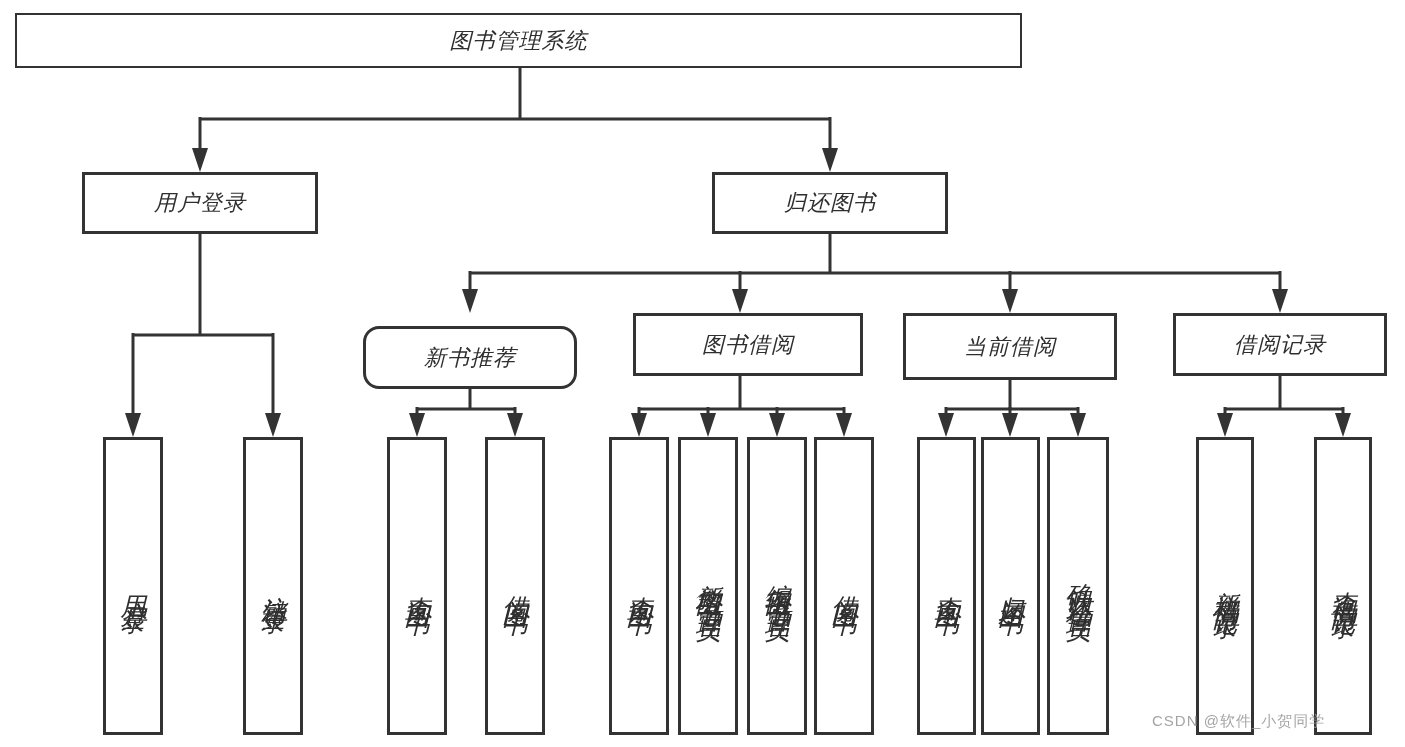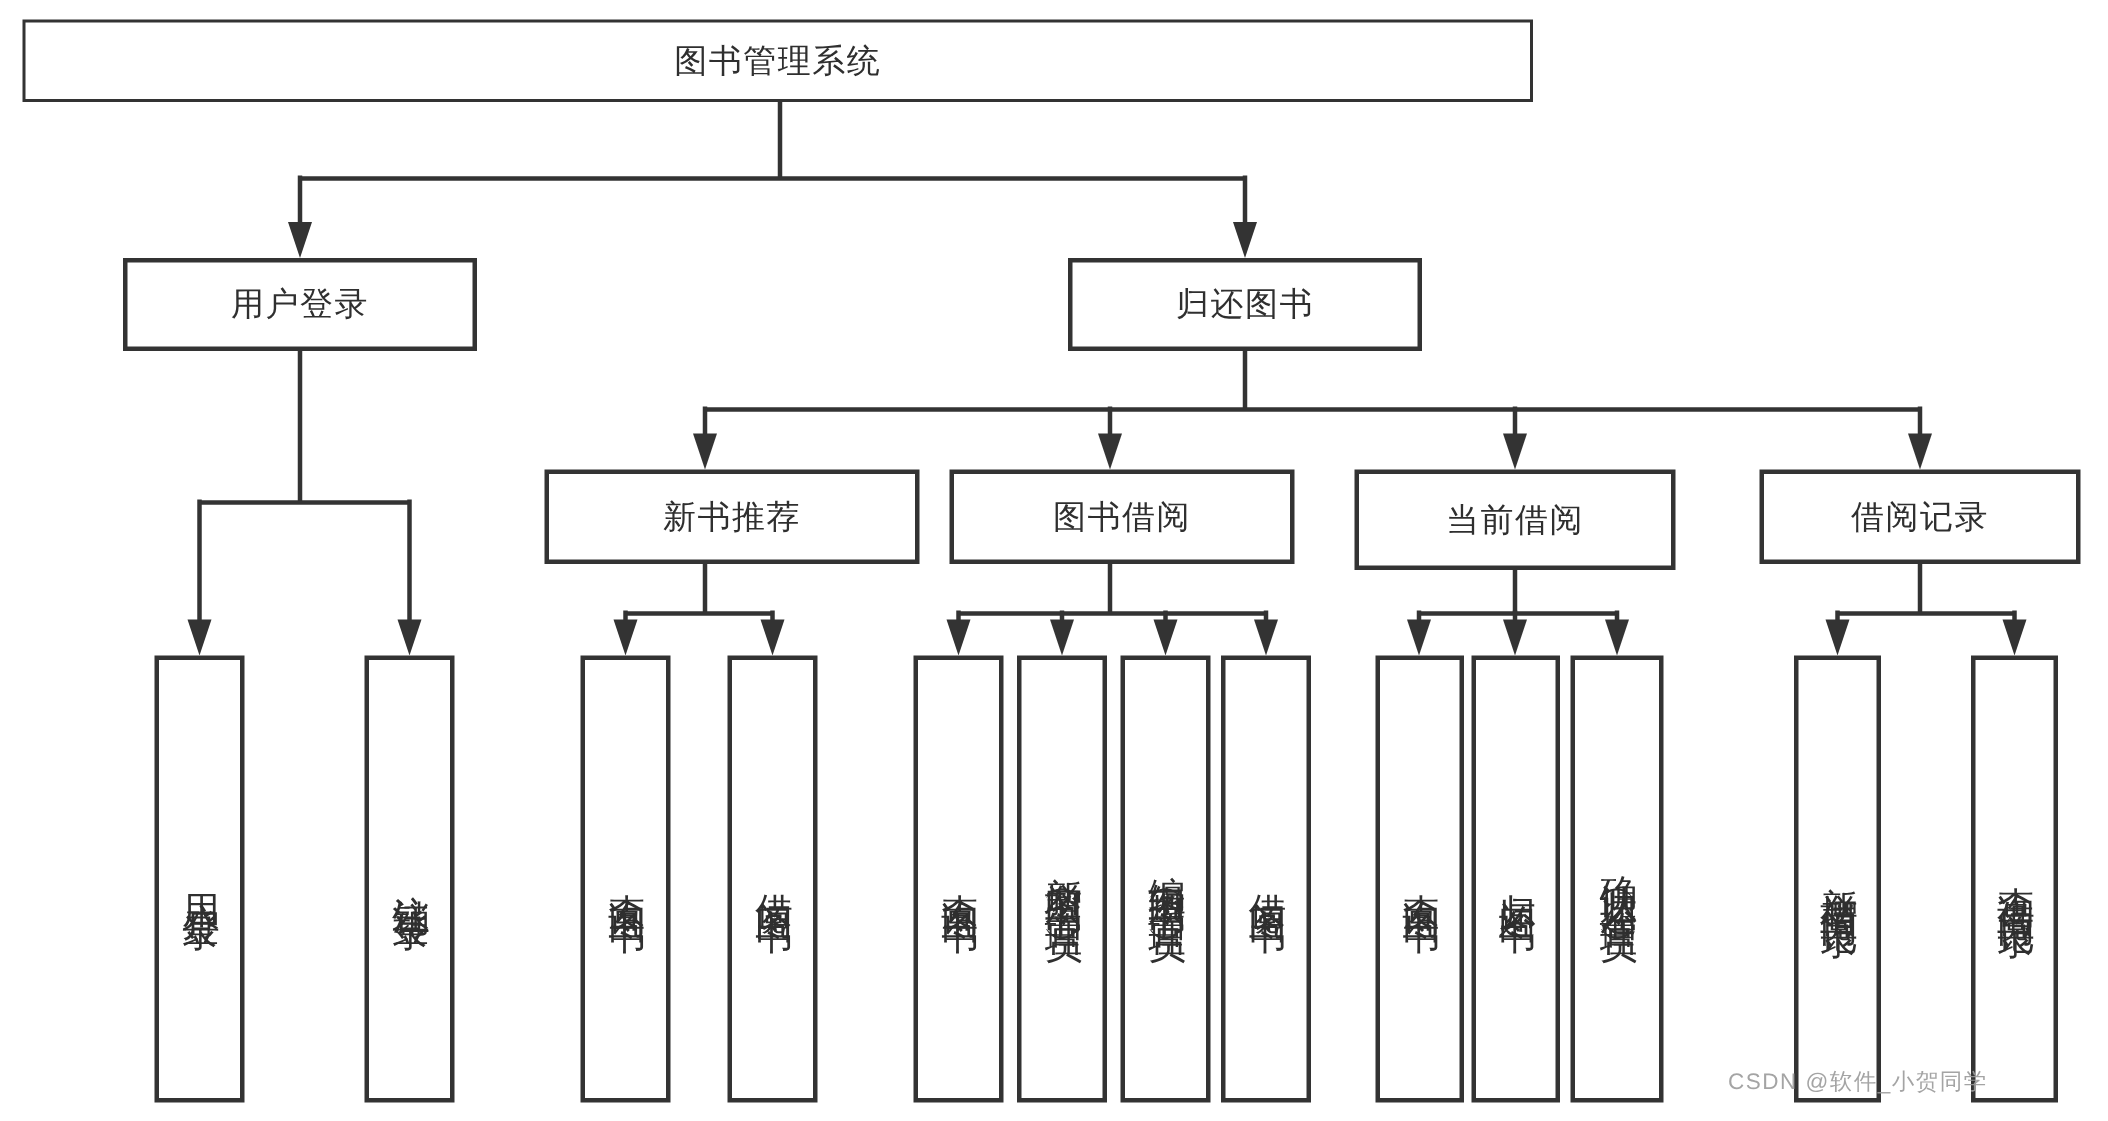--- a/index.html
+++ b/index.html
@@ -18,20 +18,21 @@
     background:#ffffff;
     display:flex;
     align-items:center;
     justify-content:center;
     color:#2f2f2f;
     font-size:22px;
     letter-spacing:1px;
     z-index:2;
     text-align:center;
     white-space:nowrap;
+    font-style:italic;
   }
   .node.root{border-width:2px;}
   .node.leaf{
     writing-mode:vertical-rl;
     text-orientation:mixed;
     font-size:25px;
     letter-spacing:5px;
     white-space:normal;
     line-height:1;
   }
@@ -121,21 +122,21 @@
       <polygon points="1217,413 1233,413 1225,437"></polygon>
       <polygon points="1335,413 1351,413 1343,437"></polygon>
     </g>
   </svg>
 
   <div class="node root" style="left:15px;top:13px;width:1007px;height:55px;">图书管理系统</div>
 
   <div class="node" style="left:82px;top:172px;width:236px;height:62px;">用户登录</div>
   <div class="node" style="left:712px;top:172px;width:236px;height:62px;">归还图书</div>
 
-  <div class="node" style="left:363px;top:313px;width:250px;height:63px;">新书推荐</div>
+  <div class="node" style="left:363px;top:326px;width:214px;height:63px;border-radius:16px;">新书推荐</div>
   <div class="node" style="left:633px;top:313px;width:230px;height:63px;">图书借阅</div>
   <div class="node" style="left:903px;top:313px;width:214px;height:67px;">当前借阅</div>
   <div class="node" style="left:1173px;top:313px;width:214px;height:63px;">借阅记录</div>
 
   <div class="node leaf" style="left:103px;top:437px;width:60px;height:298px;">用户登录</div>
   <div class="node leaf" style="left:243px;top:437px;width:60px;height:298px;">注销登录</div>
 
   <div class="node leaf" style="left:387px;top:437px;width:60px;height:298px;">查询图书</div>
   <div class="node leaf" style="left:485px;top:437px;width:60px;height:298px;">借阅图书</div>
 

